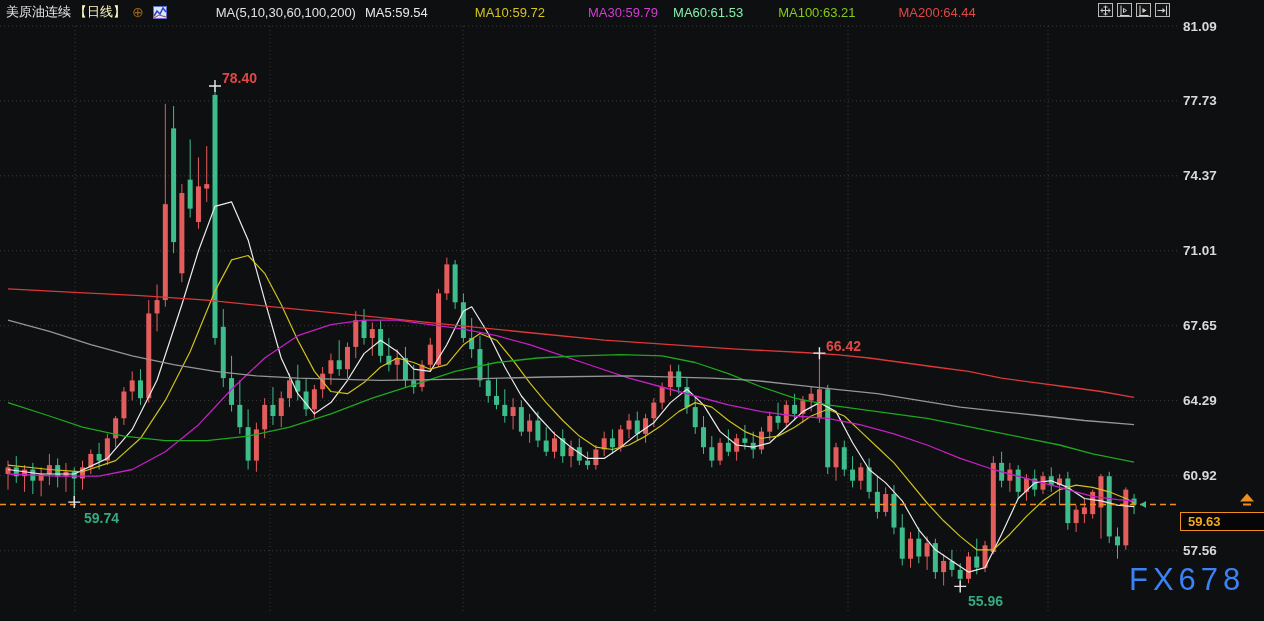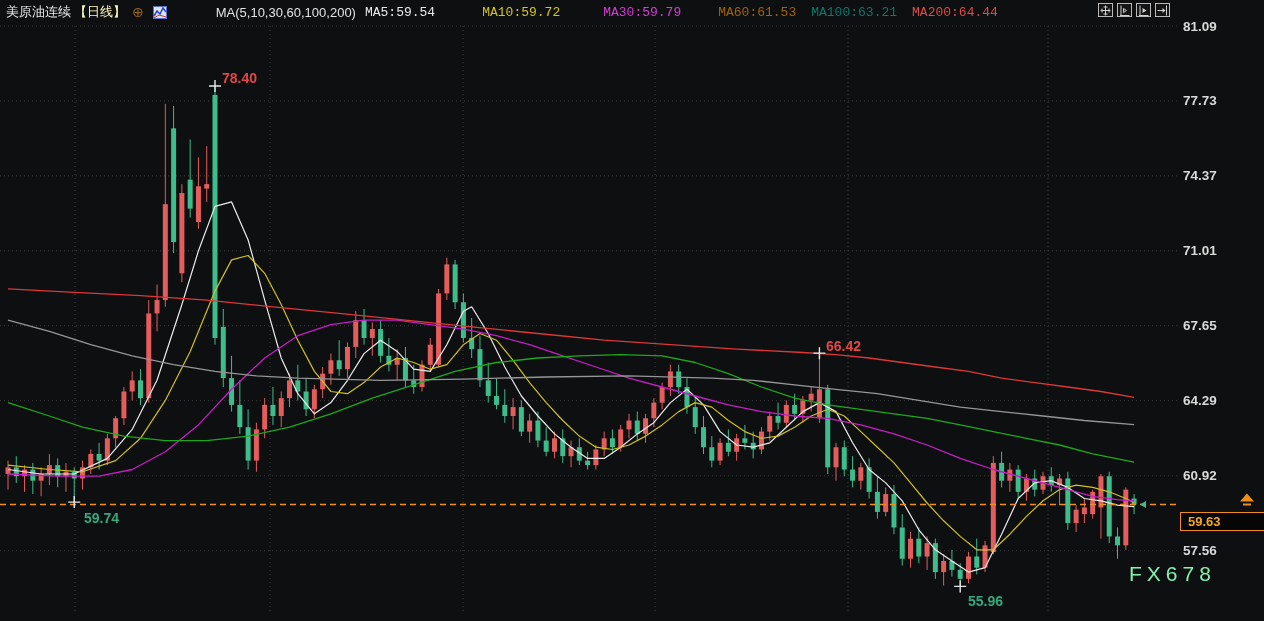--- a/index.html
+++ b/index.html
@@ -6,25 +6,25 @@
   body{width:1264px;height:621px;overflow:hidden;font-family:"Liberation Sans",sans-serif;}
   .chart-wrap{position:relative;width:1264px;height:621px;background:#0e0f10;}
   svg text{font-family:"Liberation Sans",sans-serif;}
   .hdr{position:absolute;left:6px;top:3px;height:18px;display:flex;align-items:center;gap:9px;
        font-size:13px;white-space:nowrap;z-index:6;}
   .sym{color:#eaeaea;font-weight:500;}
   .per{color:#fef9c3;font-weight:500;margin-left:-6px;}
   .plus-ic{color:#96621f;font-size:14px;line-height:12px;margin-left:-3px;}
   .ma-group{color:#e2e2e2;margin-left:40px;}
   .ma-vals{display:flex;gap:15px;}
-  .ma-vals span{font-weight:500;font-family:Liberation Mono, monospace;}
+  .ma-vals span{font-weight:500;}
   .tools{position:absolute;left:1098px;top:3px;display:flex;gap:4px;z-index:6;}
   .tool{width:15px;height:14px;border:1px solid #b9b9b9;background:#141414;display:flex;
         align-items:center;justify-content:center;box-sizing:border-box;cursor:pointer;}
-  .wm{position:absolute;left:1129px;top:562px;font-size:21px;color:#86efac;letter-spacing:5px;z-index:4;text-align:center;}
+  .wm{position:absolute;left:1129px;top:562px;font-size:31px;color:#3b82f6;letter-spacing:5px;z-index:4;text-align:center;}
   .price-tag{position:absolute;left:1180px;width:82px;height:17px;border:1px solid #ef8e1c;
              background:#060606;color:#f2a71e;font-size:13px;font-weight:bold;line-height:17px;
              padding-left:7px;z-index:5;box-sizing:content-box;}
 </style>
 </head>
 <body>
 
 <div class="chart-wrap">
 
   <svg id="plot" width="1264" height="621">
@@ -352,23 +352,23 @@
         <rect x="0.5" y="0.5" width="13" height="12" fill="#dfe4f2" stroke="#5a6ecc"></rect>
         <polyline points="1,10 4,5 7,8 10,2 13,6" fill="none" stroke="#2d49c8" stroke-width="1.6"></polyline>
         <polyline points="1,12 6,9 13,11" fill="none" stroke="#c03a3a" stroke-width="1"></polyline>
       </svg>
     </span>
     <span class="ma-group">MA(5,10,30,60,100,200)</span>
     <span class="ma-vals" id="maVals">
         <span style="color: rgb(233, 233, 233);">MA5:59.54</span>
         <span style="color: rgb(212, 196, 29); padding-left: 32px;">MA10:59.72</span>
         <span style="color: rgb(212, 60, 212); margin-left: 28px;">MA30:59.79</span>
-        <span style="color: #a16207; margin-left: 22px;">MA60:61.53</span>
-        <span style="color: #0f766e;">MA100:63.21</span>
-        <span style="color: rgb(224, 72, 72);">MA200:64.44</span>
+        <span style="color: #86efac;">MA60:61.53</span>
+        <span style="color: #84cc16; margin-left: 20px;">MA100:63.21</span>
+        <span style="color: rgb(224, 72, 72); margin-left: 28px;">MA200:64.44</span>
       </span>
   </div>
 
   <div class="tools">
     <span class="tool">
       <svg width="11" height="11">
           <path d="M5.5 0.5v10M0.5 5.5h10M3.5 2h4M3.5 9h4M2 3.5v4M9 3.5v4" stroke="#cfcfcf" stroke-width="1" fill="none"></path>
         </svg>
     </span>
     <span class="tool">

